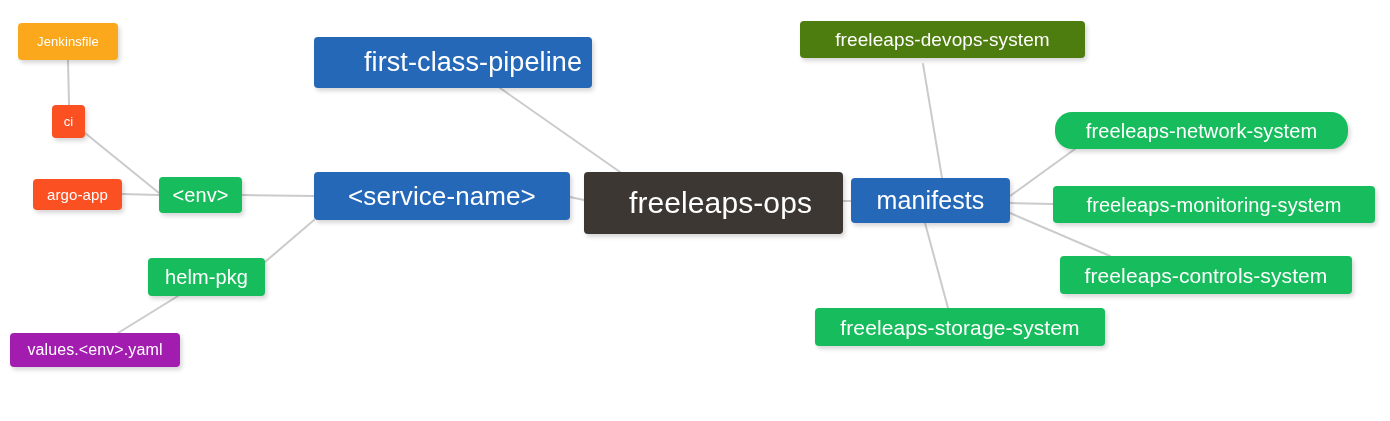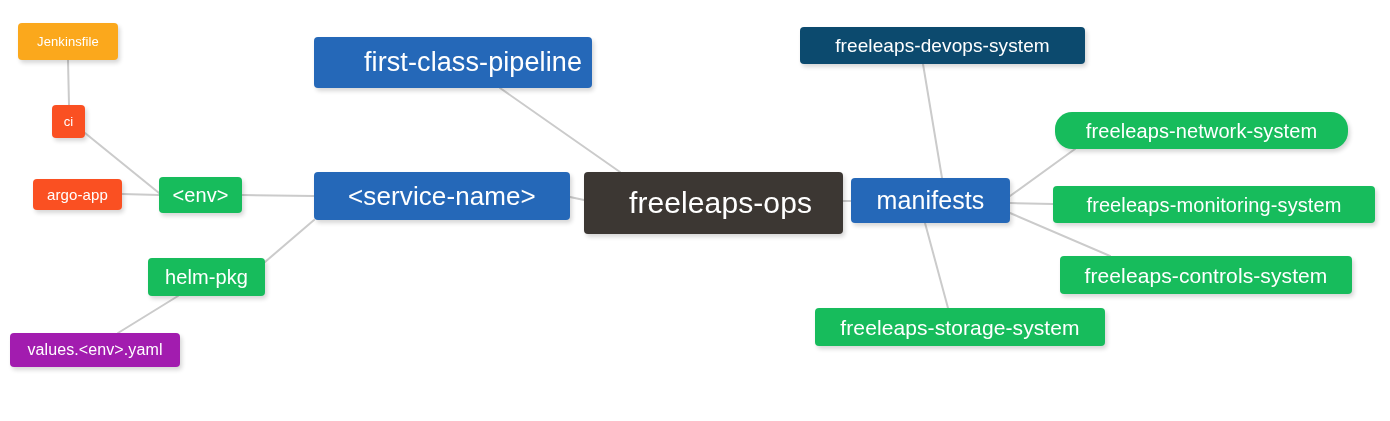--- a/index.html
+++ b/index.html
@@ -94,21 +94,21 @@
       </div>
       <div class="node" style="left: 314px; top: 172px; width: 256px; height: 48px; background: rgb(37, 104, 184); font-size: 26px;">
         <span class="node-label">&lt;service-name&gt;</span>
       </div>
       <div class="node" style="left: 584px; top: 172px; width: 259px; height: 62px; background: rgb(60, 55, 51); font-size: 30px; padding-left: 14px;">
         <span class="node-label">freeleaps-ops</span>
       </div>
       <div class="node" style="left: 851px; top: 178px; width: 159px; height: 45px; background: rgb(37, 104, 184); font-size: 25px;">
         <span class="node-label">manifests</span>
       </div>
-      <div class="node" style="left: 800px; top: 27px; width: 285px; height: 37px; background: #0c4a6e; font-size: 19px;">
+      <div class="node" style="left: 800px; top: 21px; width: 285px; height: 37px; background: #4d7c0f; font-size: 19px;">
         <span class="node-label">freeleaps-devops-system</span>
       </div>
       <div class="node" style="left: 1055px; top: 112px; width: 293px; height: 37px; background: rgb(23, 188, 92); font-size: 20px; border-radius: 17px;">
         <span class="node-label">freeleaps-network-system</span>
       </div>
       <div class="node" style="left: 1053px; top: 186px; width: 322px; height: 37px; background: rgb(23, 188, 92); font-size: 20px;">
         <span class="node-label">freeleaps-monitoring-system</span>
       </div>
       <div class="node" style="left: 1060px; top: 256px; width: 292px; height: 38px; background: rgb(23, 188, 92); font-size: 21px;">
         <span class="node-label">freeleaps-controls-system</span>

